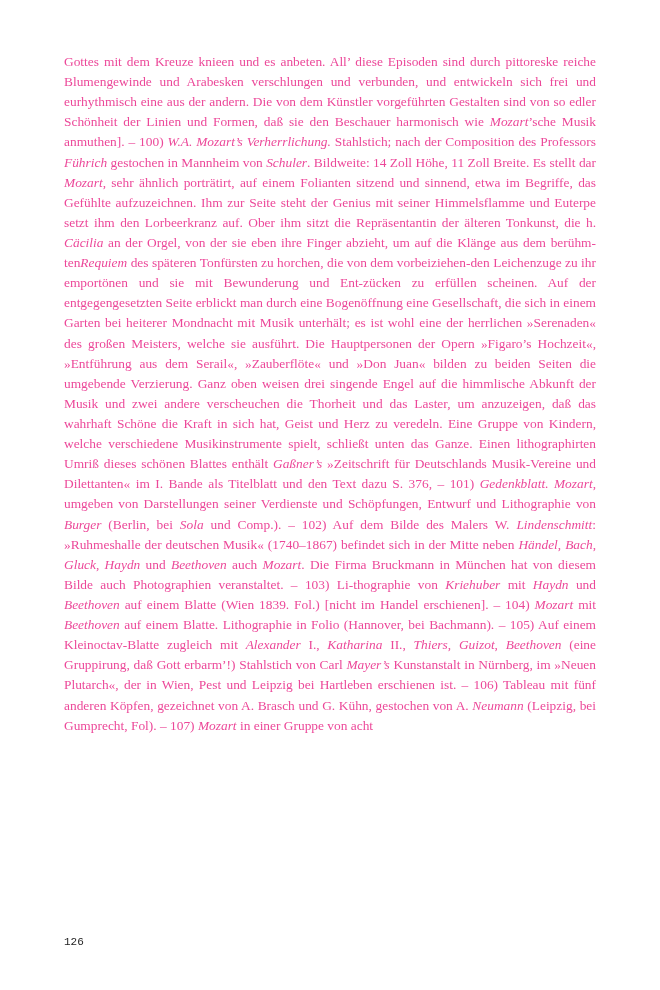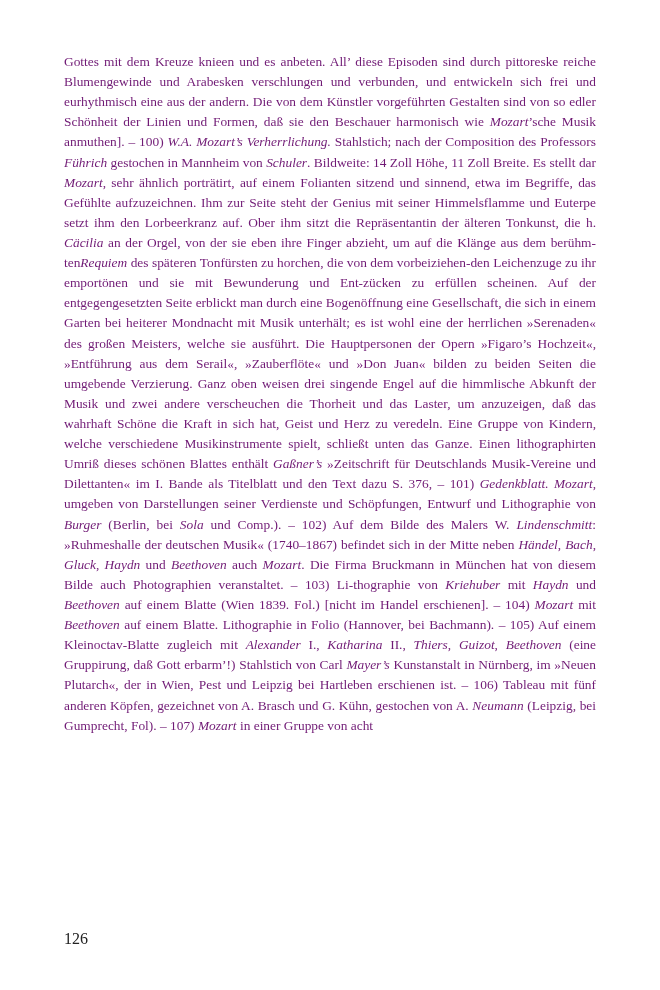--- a/index.html
+++ b/index.html
@@ -20,36 +20,36 @@
     height: 990px;
     box-sizing: border-box;
     padding: 52px 64px 0 64px;
   }
   .body-text {
     font-size: 13.4px;
     line-height: 1.5;
     text-align: justify;
     text-justify: inter-word;
     hyphens: manual;
-    color: #701a75;
+    color: #ec4899;
   }
   .body-text p {
     margin: 0;
     text-indent: 0;
   }
   .it {
     font-style: italic;
   }
   .folio {
     position: absolute;
     left: 64px;
     bottom: 42px;
-    font-size: 16px;
+    font-size: 11px;
     color: #222;
-    font-family: Liberation Serif, serif;
+    font-family: Liberation Mono, monospace;
   }
 </style>
 </head>
 <body>
 
 <div class="page">
 
   <div class="body-text">
     <p id="para"><span>Gottes mit dem Kreuze knieen und es anbeten. All’ diese Episoden sind durch pittoreske reiche Blumengewinde und Arabesken verschlungen und verbunden, und entwickeln sich frei und eurhythmisch eine aus der andern. Die von dem Künstler vorgeführten Gestalten sind von so edler Schönheit der Linien und Formen, daß sie den Beschauer harmonisch wie </span><span class="it">Mozart</span><span>’sche Musik anmuthen]. – 100) </span><span class="it">W.A. Mozart’s Verherrlichung.</span><span> Stahlstich; nach der Composition des Professors </span><span class="it">Führich</span><span> gestochen in Mannheim von </span><span class="it">Schuler</span><span>. Bildweite: 14 Zoll Höhe, 11 Zoll Breite. Es stellt dar </span><span class="it">Mozart</span><span>, sehr ähnlich porträtirt, auf einem Folianten sitzend und sinnend, etwa im Begriffe, das Gefühlte aufzuzeichnen. Ihm zur Seite steht der Genius mit seiner Himmelsflamme und Euterpe setzt ihm den Lorbeerkranz auf. Ober ihm sitzt die Repräsentantin der älteren Tonkunst, die h. </span><span class="it">Cäcilia</span><span> an der Orgel, von der sie eben ihre Finger abzieht, um auf die Klänge aus dem berühm-ten</span><span class="it">Requiem</span><span> des späteren Tonfürsten zu horchen, die von dem vorbeiziehen-den Leichenzuge zu ihr emportönen und sie mit Bewunderung und Ent-zücken zu erfüllen scheinen. Auf der entgegengesetzten Seite erblickt man durch eine Bogenöffnung eine Gesellschaft, die sich in einem Garten bei heiterer Mondnacht mit Musik unterhält; es ist wohl eine der herrlichen »Serenaden« des großen Meisters, welche sie ausführt. Die Hauptpersonen der Opern »Figaro’s Hochzeit«, »Entführung aus dem Serail«, »Zauberflöte« und »Don Juan« bilden zu beiden Seiten die umgebende Verzierung. Ganz oben weisen drei singende Engel auf die himmlische Abkunft der Musik und zwei andere verscheuchen die Thorheit und das Laster, um anzuzeigen, daß das wahrhaft Schöne die Kraft in sich hat, Geist und Herz zu veredeln. Eine Gruppe von Kindern, welche verschiedene Musikinstrumente spielt, schließt unten das Ganze. Einen lithographirten Umriß dieses schönen Blattes enthält </span><span class="it">Gaßner’s</span><span> »Zeitschrift für Deutschlands Musik-Vereine und Dilettanten« im I. Bande als Titelblatt und den Text dazu S. 376, – 101) </span><span class="it">Gedenkblatt. Mozart</span><span>, umgeben von Darstellungen seiner Verdienste und Schöpfungen, Entwurf und Lithographie von </span><span class="it">Burger</span><span> (Berlin, bei </span><span class="it">Sola</span><span> und Comp.). – 102) Auf dem Bilde des Malers W. </span><span class="it">Lindenschmitt</span><span>: »Ruhmeshalle der deutschen Musik« (1740–1867) befindet sich in der Mitte neben </span><span class="it">Händel</span><span>, </span><span class="it">Bach</span><span>, </span><span class="it">Gluck</span><span>, </span><span class="it">Haydn</span><span> und </span><span class="it">Beethoven</span><span> auch </span><span class="it">Mozart</span><span>. Die Firma Bruckmann in München hat von diesem Bilde auch Photographien veranstaltet. – 103) Li-thographie von </span><span class="it">Kriehuber</span><span> mit </span><span class="it">Haydn</span><span> und </span><span class="it">Beethoven</span><span> auf einem Blatte (Wien 1839. Fol.) [nicht im Handel erschienen]. – 104) </span><span class="it">Mozart</span><span> mit </span><span class="it">Beethoven</span><span> auf einem Blatte. Lithographie in Folio (Hannover, bei Bachmann). – 105) Auf einem Kleinoctav-Blatte zugleich mit </span><span class="it">Alexander</span><span> I., </span><span class="it">Katharina</span><span> II., </span><span class="it">Thiers</span><span>, </span><span class="it">Guizot</span><span>, </span><span class="it">Beethoven</span><span> (eine Gruppirung, daß Gott erbarm’!) Stahlstich von Carl </span><span class="it">Mayer’s</span><span> Kunstanstalt in Nürnberg, im »Neuen Plutarch«, der in Wien, Pest und Leipzig bei Hartleben erschienen ist. – 106) Tableau mit fünf anderen Köpfen, gezeichnet von A. Brasch und G. Kühn, gestochen von A. </span><span class="it">Neumann</span><span> (Leipzig, bei Gumprecht, Fol). – 107) </span><span class="it">Mozart</span><span> in einer Gruppe von acht</span></p>
   </div>

